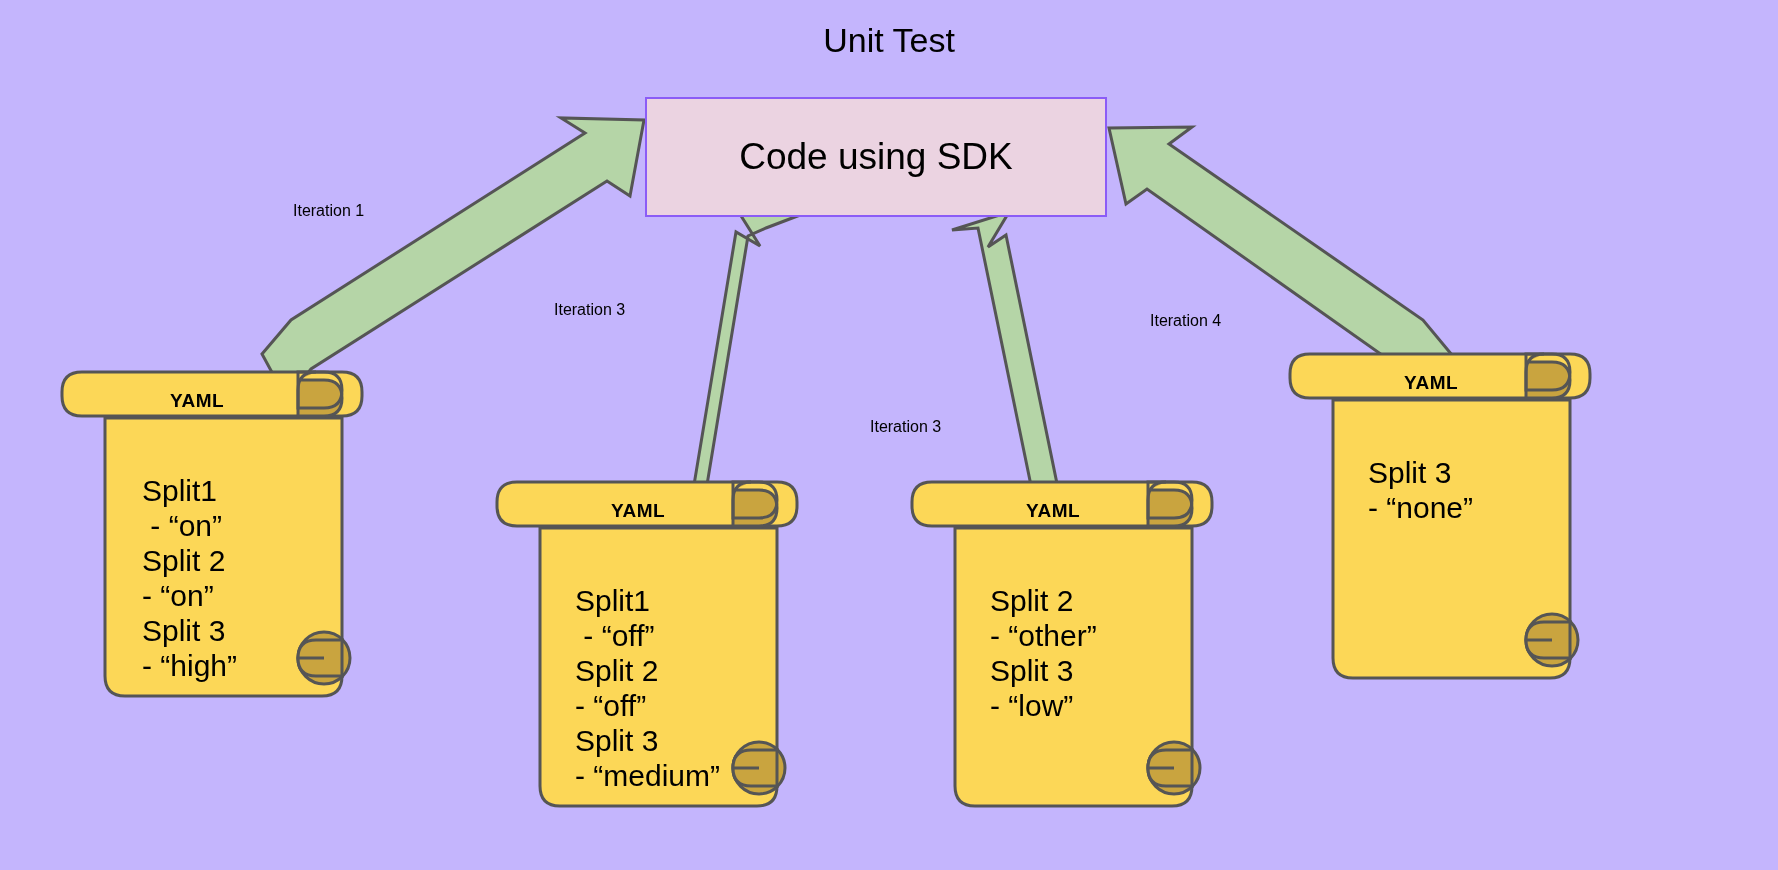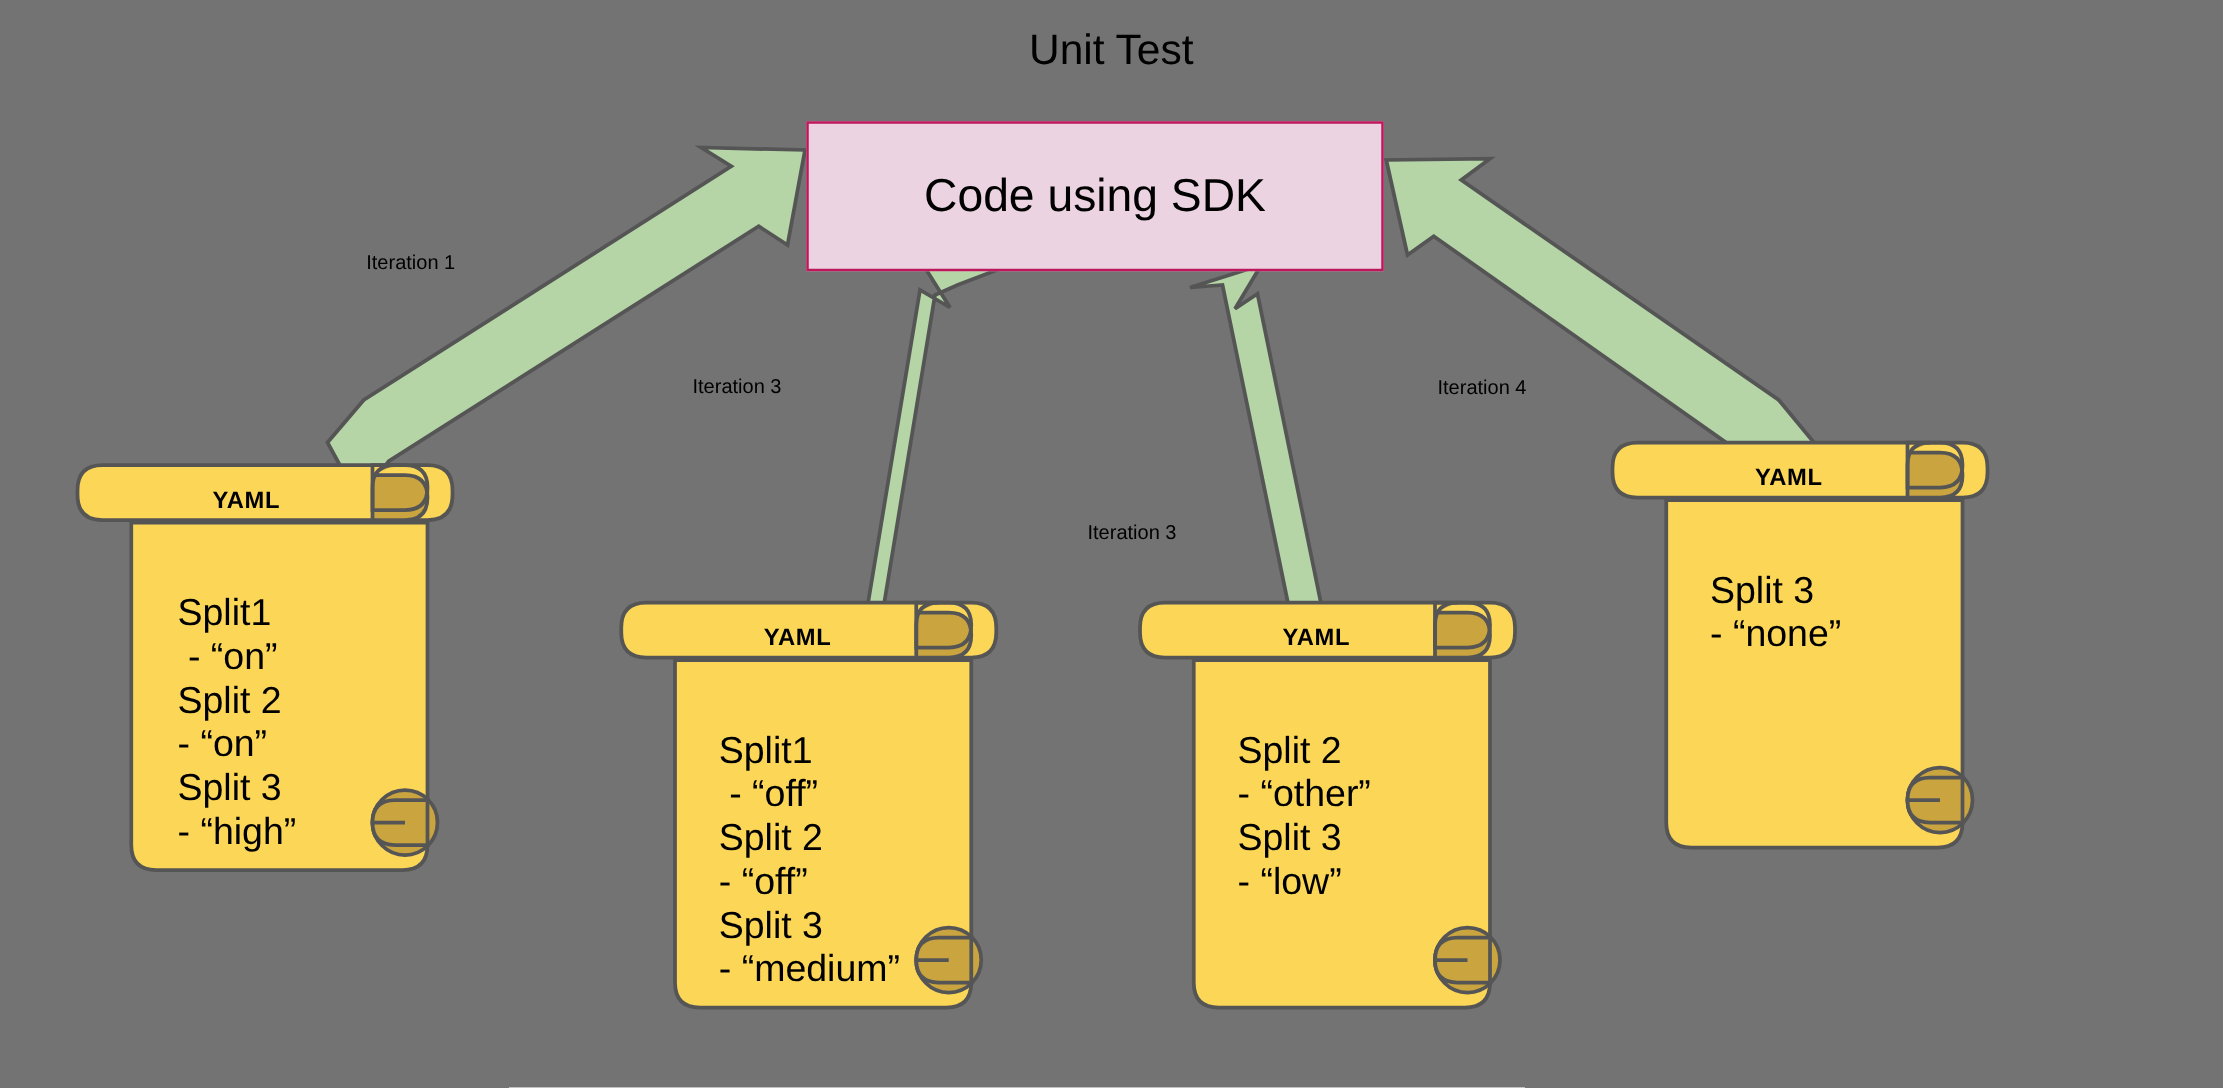--- a/index.html
+++ b/index.html
@@ -9,21 +9,21 @@
     background: #ffffff;
   }
   body {
     font-family: "Liberation Sans", sans-serif;
     color: #000000;
   }
   #canvas {
     position: relative;
     width: 1778px;
     height: 870px;
-    background: #737373;
+    background: #c4b5fd;
     overflow: hidden;
   }
   .layer {
     position: absolute;
     left: 0;
     top: 0;
     width: 1778px;
     height: 870px;
   }
   .lbl {
@@ -42,40 +42,40 @@
     line-height: 40px;
   }
   
   #sdk-box {
     position: absolute;
     left: 645px;
     top: 97px;
     width: 462px;
     height: 120px;
     background: #EBD3E1;
-    border: 2px solid #be185d;
+    border: 2px solid #8b5cf6;
     box-sizing: border-box;
     display: flex;
     align-items: center;
     justify-content: center;
   }
   #sdk-box-label {
     font-size: 37px;
     line-height: 44px;
     color: #000000;
   }
   
   .iter-label {
     font-size: 16px;
     line-height: 30px;
   }
   #iteration-1-label { left: 293px; top: 196px; }
   #iteration-2-label { left: 554px; top: 295px; }
   #iteration-3-label { left: 870px; top: 373px; margin-top: 39px; }
-  #iteration-4-label { left: 1150px; top: 296px; }
+  #iteration-4-label { left: 1150px; top: 306px; }
 
   
   .yaml-doc {
     position: absolute;
   }
   .yaml-doc svg {
     display: block;
     overflow: visible;
   }
   .yaml-title {

